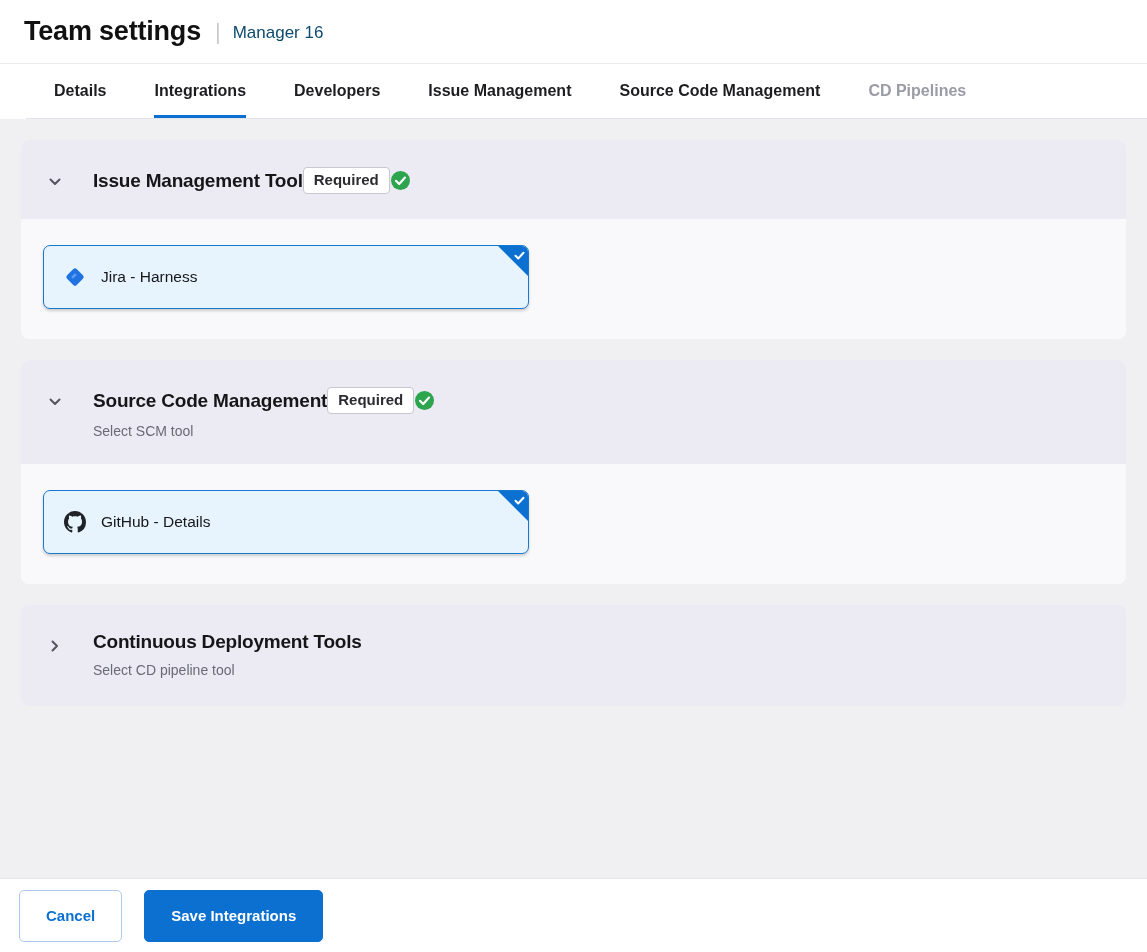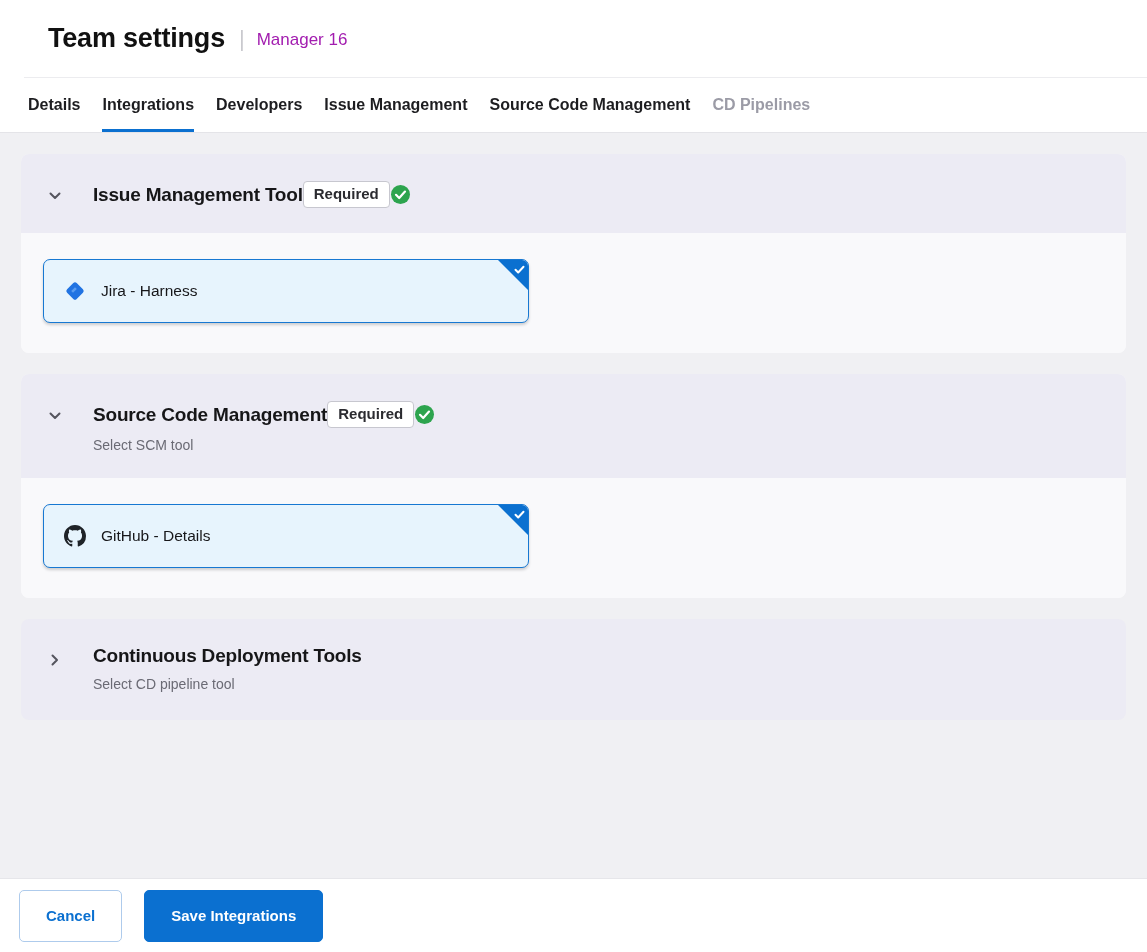--- a/index.html
+++ b/index.html
@@ -7,42 +7,42 @@
   body {
     font-family: "Liberation Sans", sans-serif;
     background:#ffffff;
     color:#1c1c1e;
   }
   .page { width:1147px; height:952px; display:flex; flex-direction:column; overflow:hidden; }
 
   
   .hdr {
     background:#fff;
-    height:78px;
+    height:64px;
     display:flex;
     align-items:center;
     padding:0 24px;
     border-bottom:1px solid #ececef;
     flex:0 0 auto;
-    margin-left:24px;
   }
   .hdr h1 { font-size:27px; font-weight:700; letter-spacing:-0.2px; color:#111; }
   .hdr .pipe { color:#c9c9ce; font-size:22px; font-weight:300; margin:0 12px 0 14px; }
-  .hdr .sub { color:#a21caf; font-size:17px; padding-top:3px; }
+  .hdr .sub { color:#0c4a6e; font-size:17px; padding-top:3px; }
 
   
   .tabbar {
     background:#fff;
     height:55px;
     display:flex;
     align-items:stretch;
-    gap:22px;
+    gap:48px;
     padding:0 28px;
     border-bottom:1px solid #e4e4e8;
     flex:0 0 auto;
+    margin-left:26px;
   }
   .tab {
     display:flex; align-items:center;
     font-size:16px; font-weight:600; color:#1d1d20;
     cursor:pointer;
     border-bottom:3px solid transparent;
     padding-top:3px;
     white-space:nowrap;
   }
   .tab.active { border-bottom-color:#0b70d0; }

